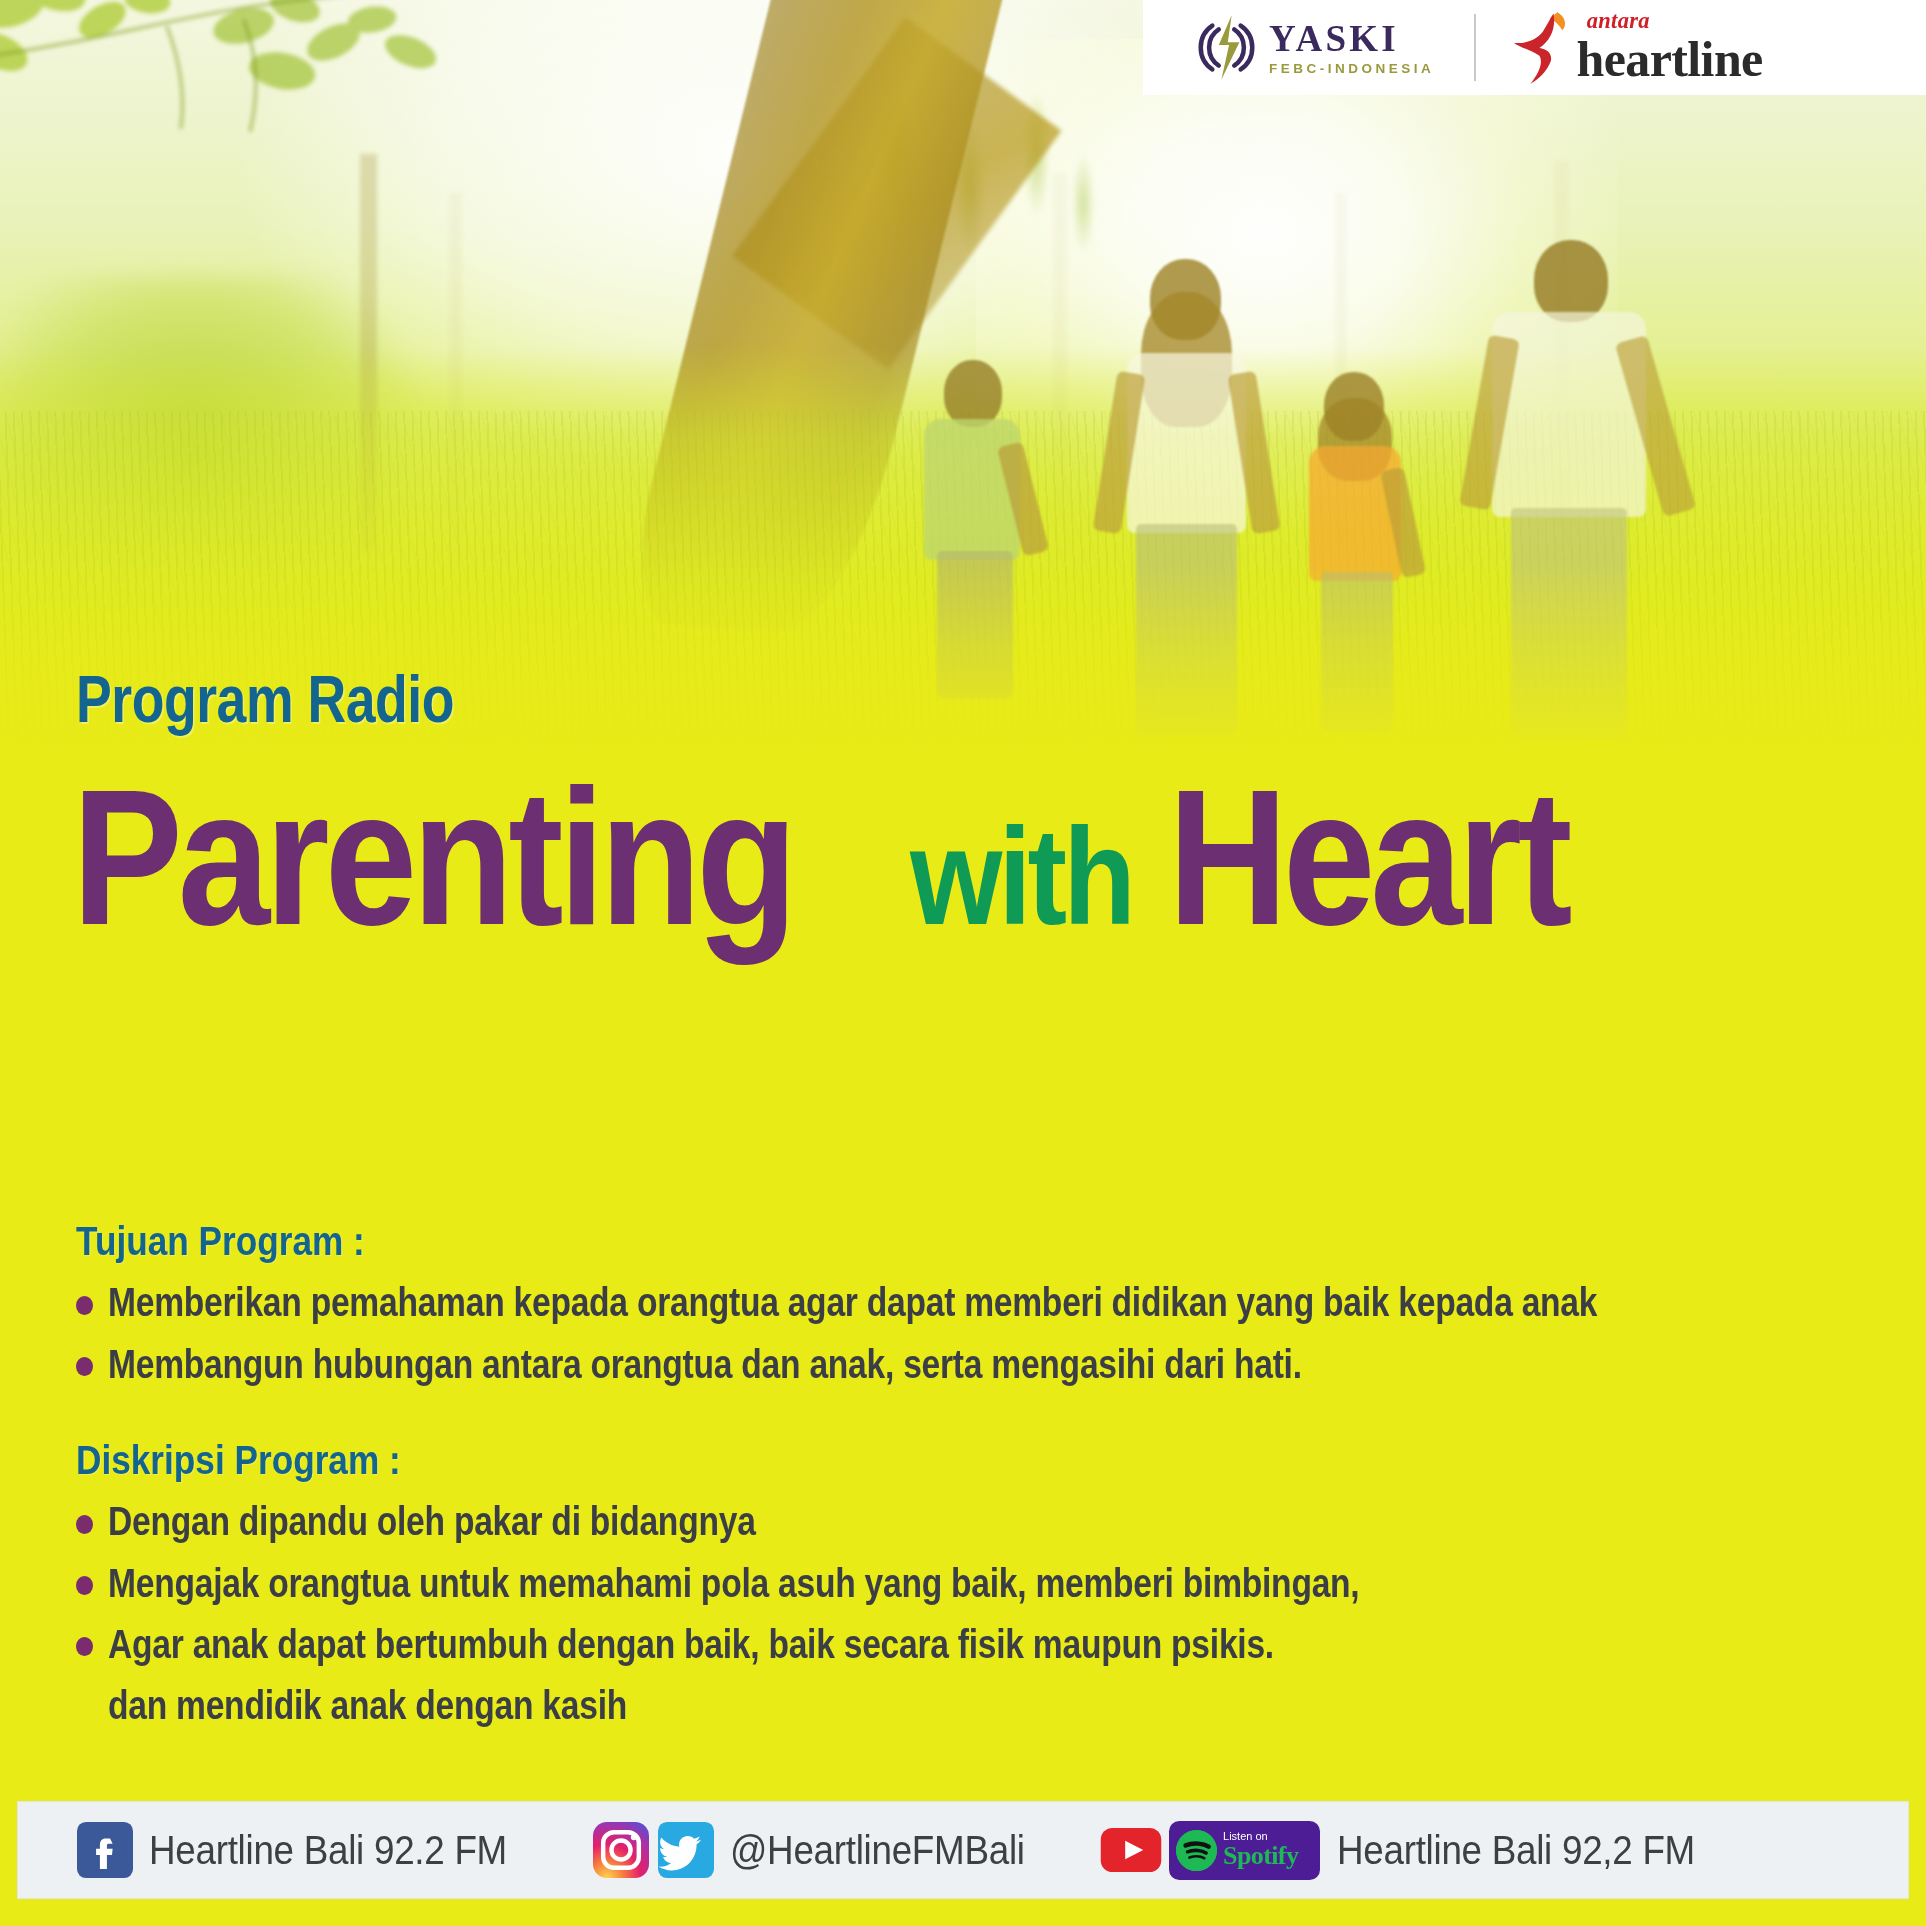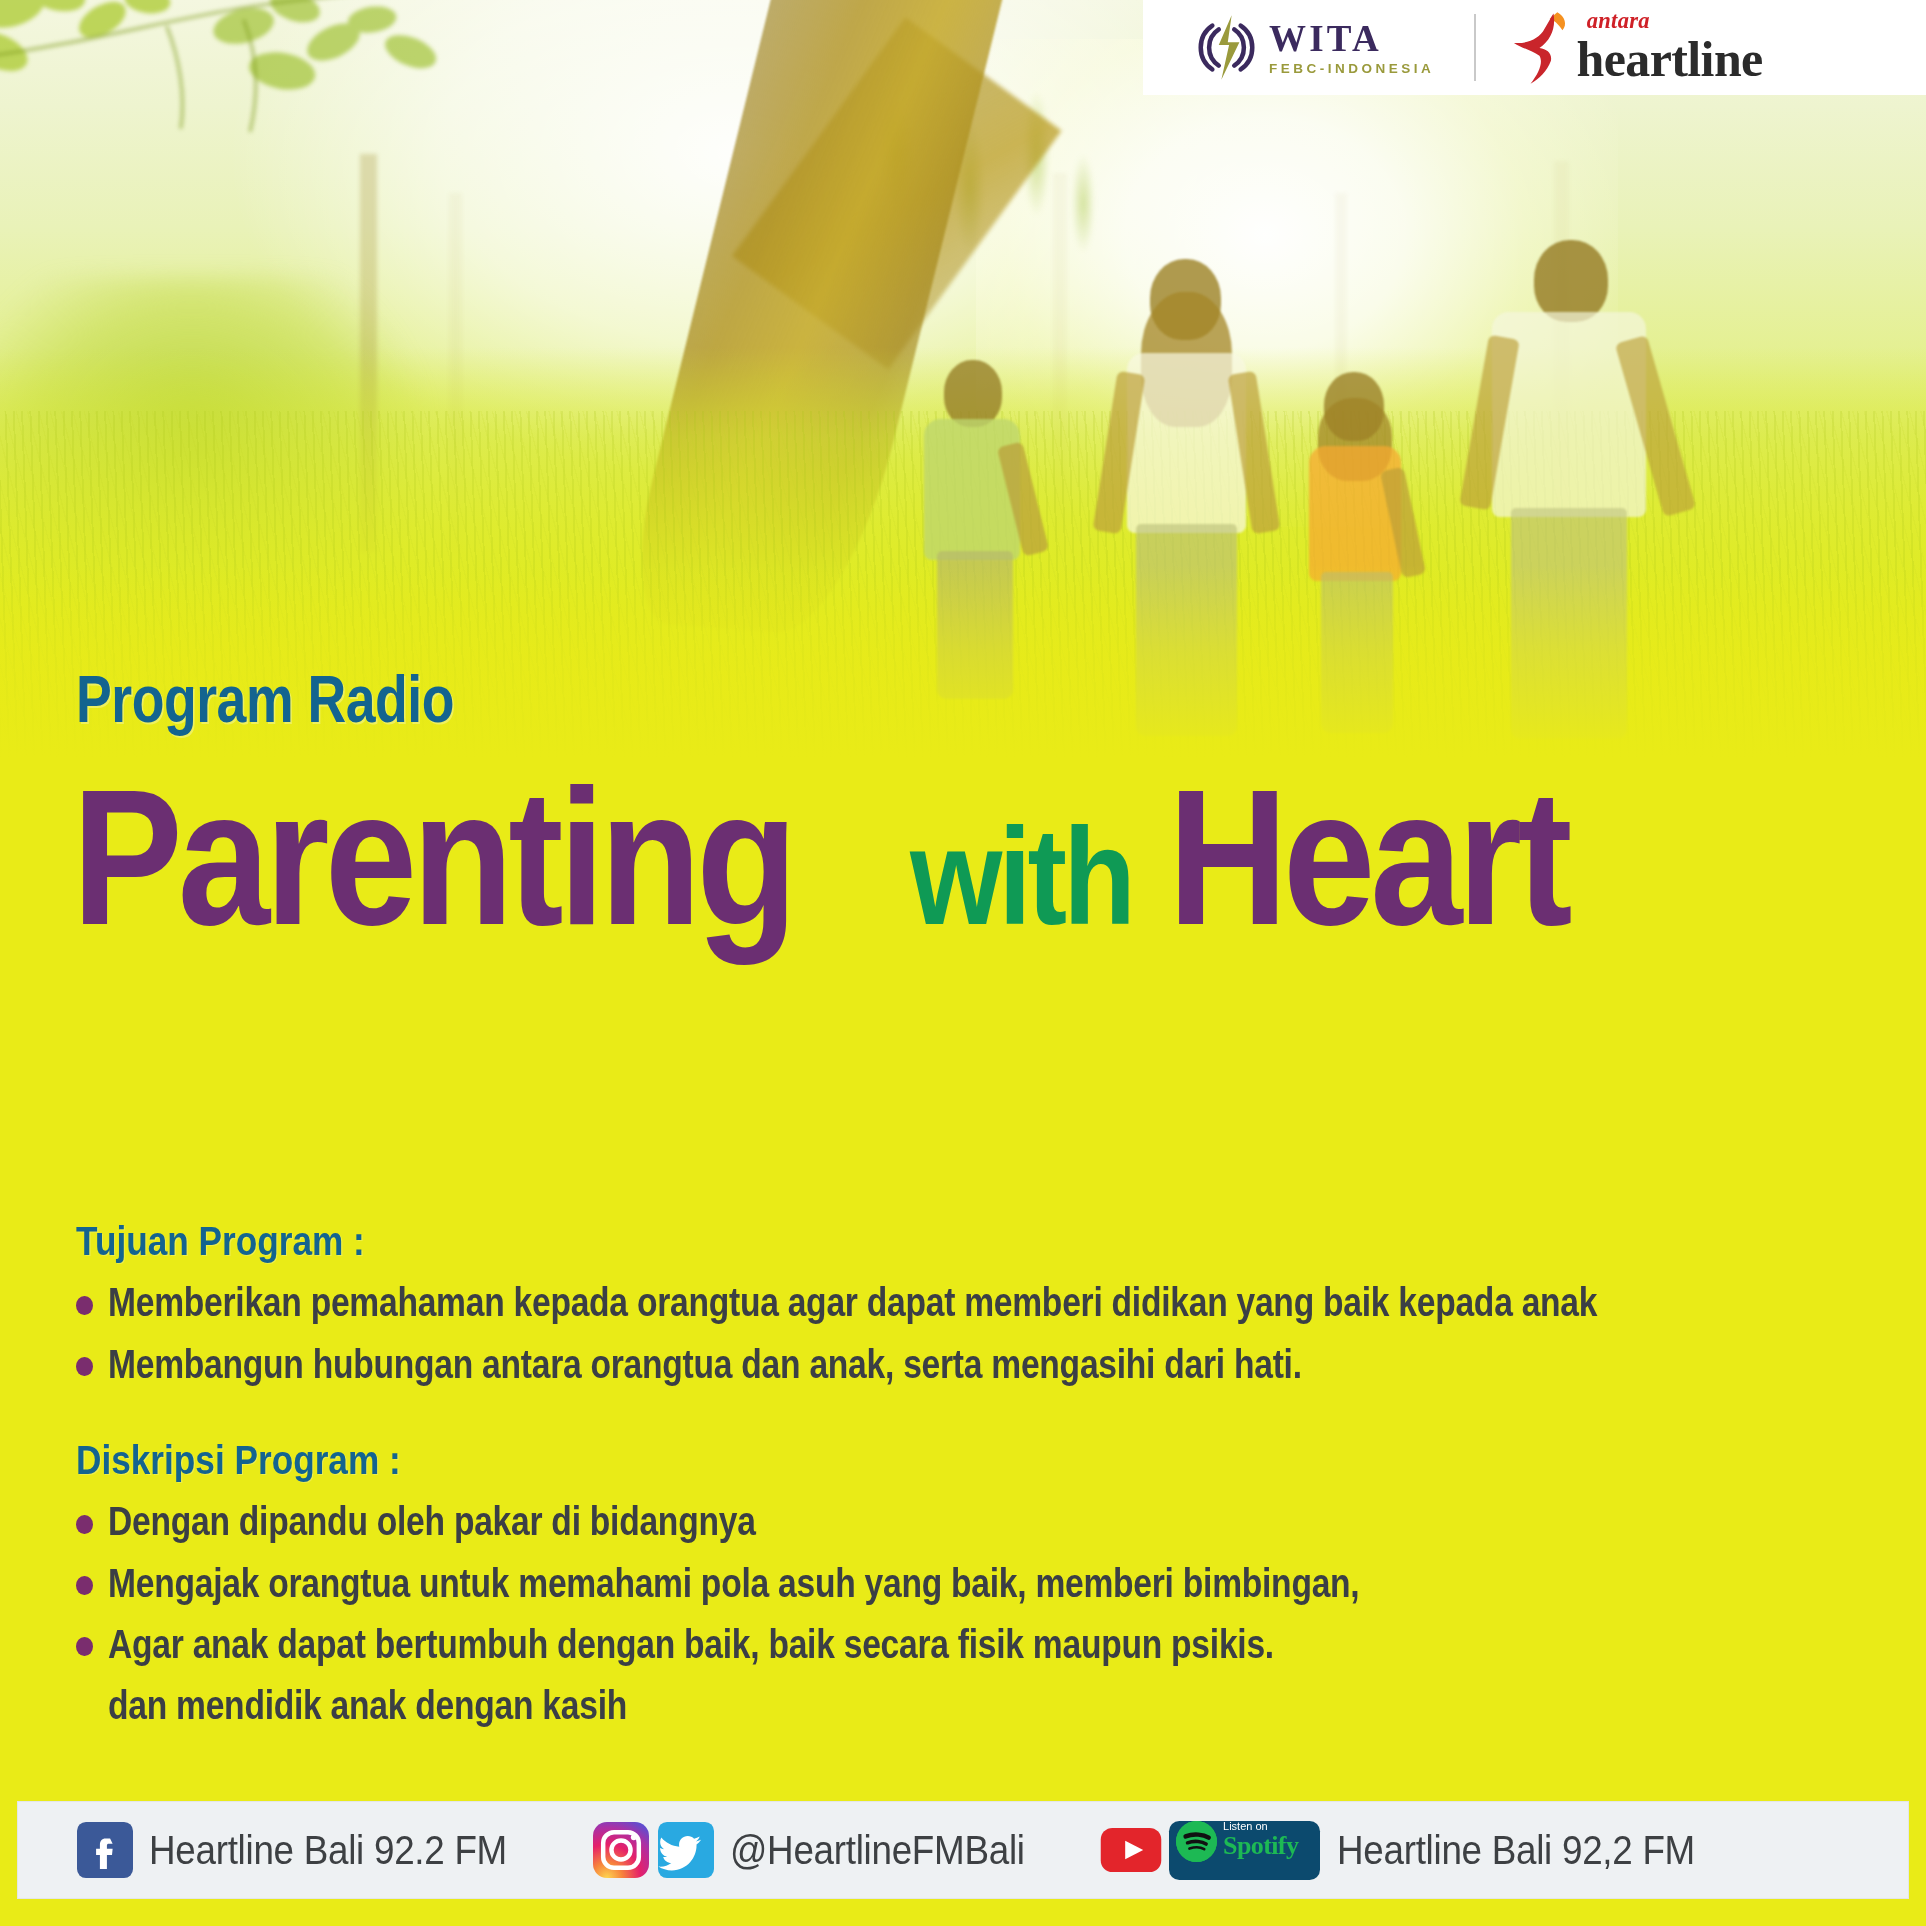--- a/index.html
+++ b/index.html
@@ -197,22 +197,22 @@
   .fgap1{margin-left:59px;}
   .fgap2{margin-left:54px;}
   .fgap3{margin-left:48px;}
   .ficon{width:56px;height:56px;position:relative;flex:none;}
   .flabel{
     font-family:"Liberation Sans",sans-serif;font-weight:normal;
     font-size:40px;color:#3d4043;margin-left:16.7px;letter-spacing:-0.3px;
     transform:scaleX(.92);transform-origin:left center;white-space:nowrap;
   }
   .spotify-badge{
-    width:136px;height:59px;border-radius:10.3px;background:#0c4a6e;
-    display:flex;align-items:flex-start;gap:5.8px;padding:0 7.7px;flex:none;margin-left:14px;
+    width:136px;height:59px;border-radius:10.3px;background:#4c1d95;
+    display:flex;align-items:center;gap:5.8px;padding:0 7.7px;flex:none;margin-left:14px;
   }
   .sp-circle{width:41px;height:41px;border-radius:50%;background:#1db954;position:relative;flex:none;}
   .sp-txt{display:flex;flex-direction:column;line-height:1;}
   .sp-listen{font-size:11px;color:#fff;font-family:"Liberation Sans",sans-serif;}
   .sp-name{font-size:26px;color:#1db954;font-family:Liberation Serif, serif;font-weight:bold;letter-spacing:-0.6px;margin-top:1.9px;}
 </style>
 </head>
 <body>
 
 <div id="poster">
@@ -303,21 +303,21 @@
           <g fill="none" stroke="#3b2a5e" stroke-width="7" stroke-linecap="round">
             <path d="M30 18 C 6 34, 6 70, 30 86"></path>
             <path d="M40 24 C 20 37, 20 67, 40 80"></path>
             <path d="M74 18 C 98 34, 98 70, 74 86"></path>
             <path d="M64 24 C 84 37, 84 67, 64 80"></path>
           </g>
           <path d="M60 2 L 40 48 L 56 48 L 44 102 L 72 44 L 54 44 Z" fill="#9a9a3c"></path>
         </svg>
       </div>
       <div class="yaski-text">
-        <span class="yaski-word">WITA</span>
+        <span class="yaski-word">YASKI</span>
         <span class="yaski-sub">FEBC-INDONESIA</span>
       </div>
     </div>
 
     <div class="logo-div"></div>
 
     <div class="logo-hl">
       <div class="hl-mark">
         <svg viewBox="0 0 96 116" width="62" height="74">
           <path d="M72 2 C 84 8, 88 22, 80 30 C 74 20, 66 14, 60 12 Z" fill="#f59120"></path>

